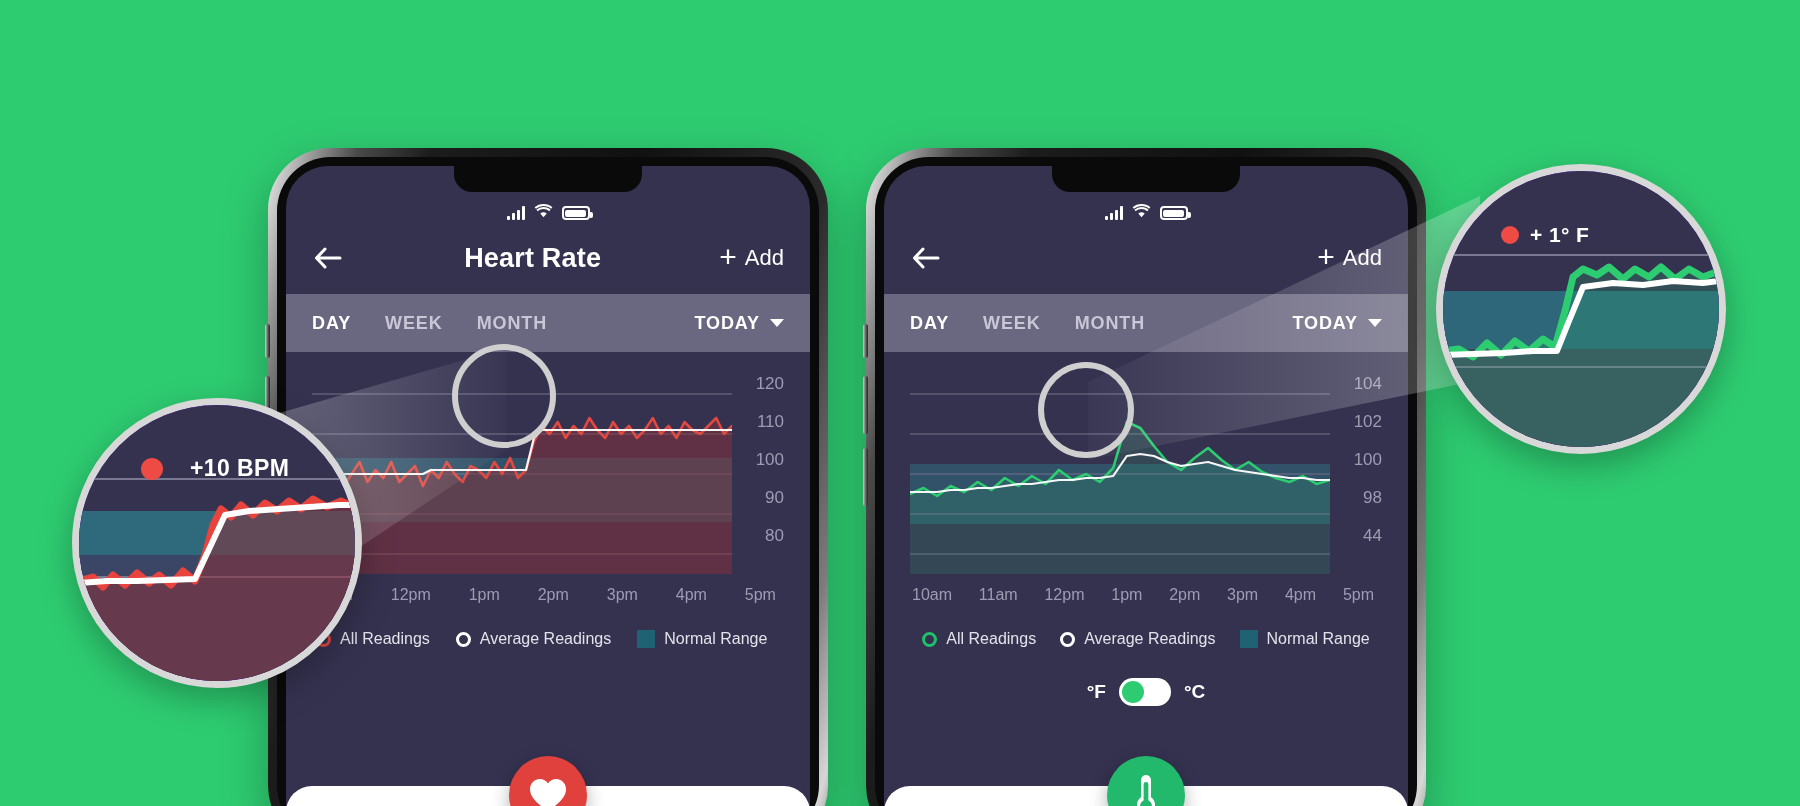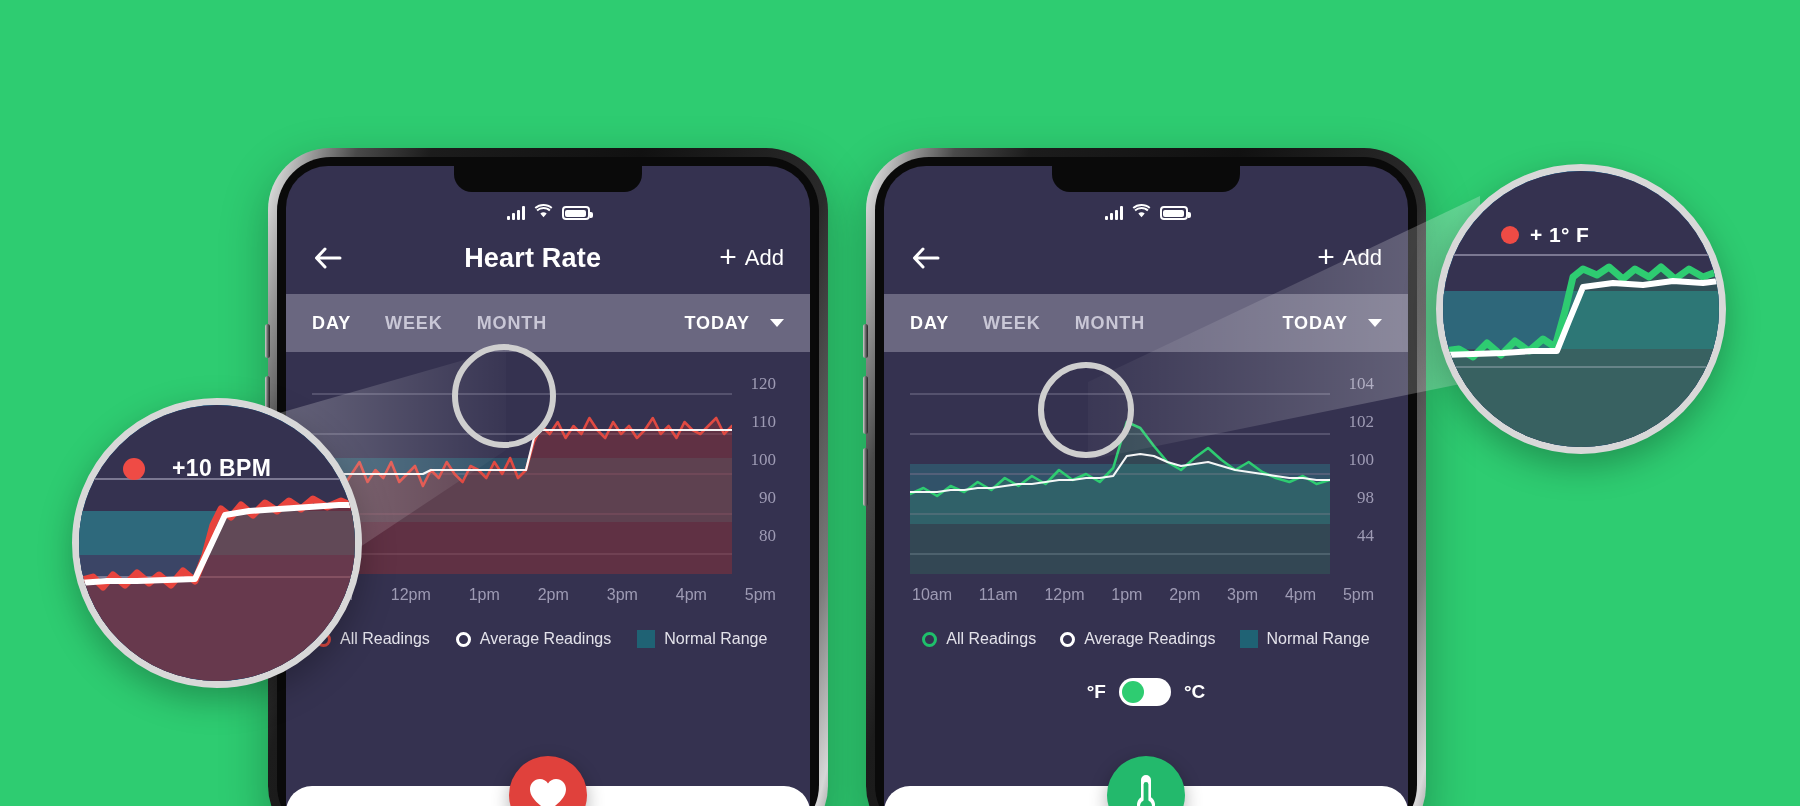--- a/index.html
+++ b/index.html
@@ -72,28 +72,28 @@
 
   
   .tabrow {
     height:58px; background:#6a6780;
     display:flex; align-items:center; justify-content:space-between;
     padding:0 26px; color:#c9c7d6;
   }
   .tabs { display:flex; gap:34px; }
   .tab { font-size:18px; font-weight:bold; letter-spacing:.9px; cursor:pointer; }
   .tab.active { color:#ffffff; }
-  .today { display:flex; align-items:center; gap:20px; font-size:18px; font-weight:bold; letter-spacing:.9px; color:#fff; cursor:pointer; }
+  .today { display:flex; align-items:center; gap:10px; font-size:18px; font-weight:bold; letter-spacing:.9px; color:#fff; cursor:pointer; }
   .caret { width:0;height:0;border-left:7px solid transparent;border-right:7px solid transparent;border-top:8px solid #fff; }
 
   
   .chart-wrap { position:relative; background:#353250; padding:22px 0 0; }
   .chart-area { position:relative; height:200px; margin:0 14px 0 26px; }
   .chart-svg { position:absolute; left:0; top:0; }
-  .ylabels { position:absolute; right:16px; top:-10px; width:56px; height:220px;font-family:Liberation Serif, serif; }
+  .ylabels { position:absolute; right:8px; top:-10px; width:56px; height:220px; }
   .ylabel { position:absolute; right:4px; font-size:17px; color:#9e9bb4; }
   .xlabels { display:flex; justify-content:space-between; padding:12px 34px 0 28px; }
   .xlabel { font-size:16px; color:#9e9bb4; }
 
   
   .legend { display:flex; align-items:center; gap:26px; padding:26px 30px 0; }
   .legend-item { display:flex; align-items:center; gap:9px; cursor:pointer; }
   .legend-ring { width:15px; height:15px; border-radius:50%; border:3px solid #fff; }
   .legend-ring.red { border-color:#e04a42; }
   .legend-ring.green { border-color:#1fbf6b; }
@@ -115,21 +115,21 @@
     z-index:20; cursor:pointer;
     box-shadow:0 6px 18px rgba(0,0,0,.3);
   }
   .fab.red { background:#e0413c; }
   .fab.green { background:#23b96c; }
 
   
   .lens {
     position:absolute; border-radius:50%; overflow:hidden;
     border:7px solid #d8d8d8; box-shadow:0 12px 34px rgba(0,0,0,.28);
-    background:#0369a1; z-index:30;
+    background:#6d28d9; z-index:30;
   }
   .lens-inner { position:absolute; inset:0; }
   .lens-label { position:absolute; display:flex; align-items:center; gap:11px; z-index:3; }
   .lens-dot { width:22px; height:22px; border-radius:50%; background:#ef4b45; }
   .lens-dot.small { width:18px; height:18px; }
   .lens-text { font-size:23px; font-weight:bold; color:#fff; letter-spacing:.4px; }
   .lens-text.small { font-size:21px; }
 
   
   .lens-ring {
@@ -274,21 +274,21 @@
         <rect x="0" y="0" width="276" height="276" fill="#353250"></rect>
         <rect x="0" y="106" width="276" height="44" fill="#2e6d7e" opacity="0.95"></rect>
         <rect x="0" y="150" width="276" height="126" fill="#3b4566"></rect>
         <line x1="0" y1="74" x2="276" y2="74" stroke="#7b7892" stroke-width="2"></line>
         <line x1="0" y1="172" x2="276" y2="172" stroke="#7b7892" stroke-width="2"></line>
         <path d="M0,176 L14,172 L24,182 L34,170 L46,180 L58,168 L70,178 L80,170 L92,180 L104,166 L116,176 L126,150 L134,120 L142,104 L152,112 L162,100 L174,110 L186,98 L198,106 L210,96 L222,104 L234,94 L248,102 L262,96 L276,102 L276,276 L0,276 Z" fill="#8c2f38" opacity="0.55"></path>
         <path d="M0,176 L14,172 L24,182 L34,170 L46,180 L58,168 L70,178 L80,170 L92,180 L104,166 L116,176 L126,150 L134,120 L142,104 L152,112 L162,100 L174,110 L186,98 L198,106 L210,96 L222,104 L234,94 L248,102 L262,96 L276,102" fill="none" stroke="#e8443d" stroke-width="7" stroke-linejoin="round" stroke-linecap="round"></path>
         <path d="M0,178 L28,176 L58,176 L88,175 L116,174 L132,140 L146,110 L170,106 L200,104 L230,102 L260,100 L276,100" fill="none" stroke="#ffffff" stroke-width="6" stroke-linejoin="round" stroke-linecap="round"></path>
       </svg>
     </div>
-    <div class="lens-label" style="left:44px; top:50px;gap:27px;">
+    <div class="lens-label" style="left:62px; top:50px;gap:27px;">
       <span class="lens-dot"></span>
       <span class="lens-text">+10 BPM</span>
     </div>
   </div>
 
   <div class="phone" id="phone2" style="left:866px; top:148px;">
     <div class="phone-outer"></div>
     <div class="side-btn b1"></div>
     <div class="side-btn b2"></div>
     <div class="side-btn b3"></div>

